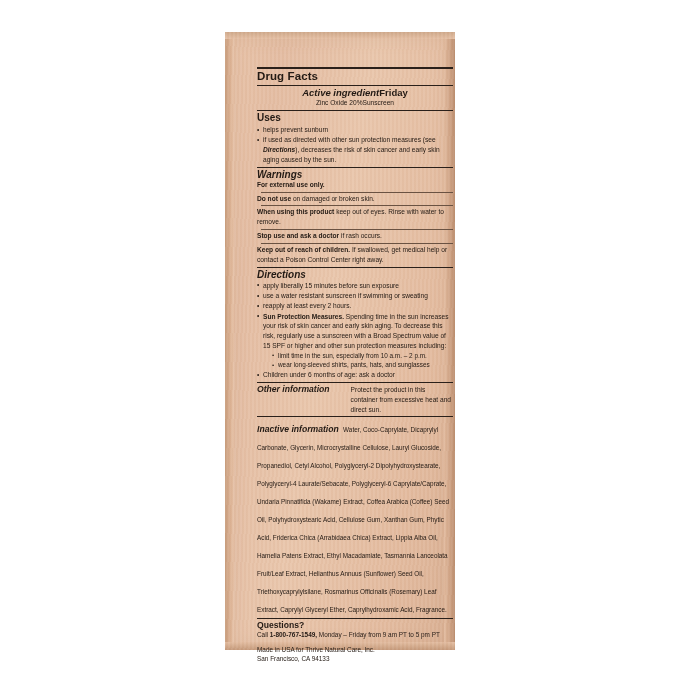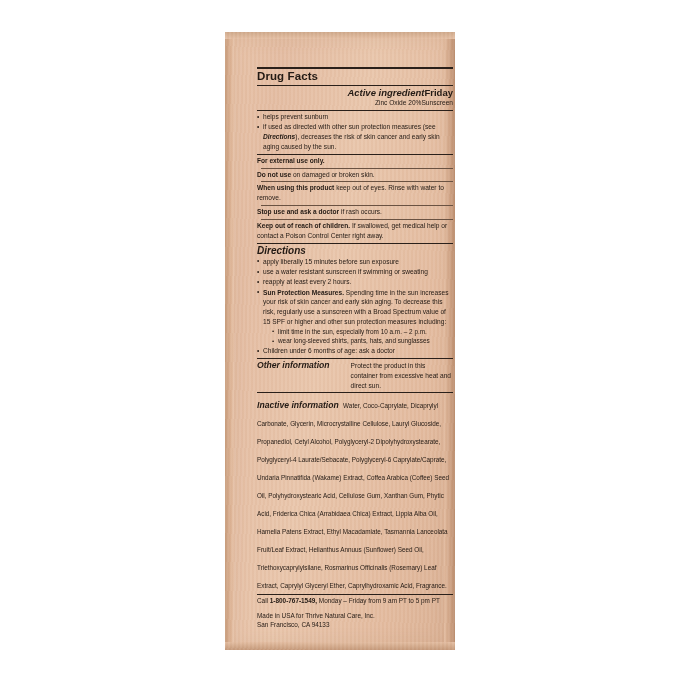--- a/index.html
+++ b/index.html
@@ -92,21 +92,21 @@
     margin: 0 0 1px 0;
   }
   .sect-head {
     font-size: 10px;
     font-weight: bold;
     line-height: 1.2;
     margin: 1px 0 1px 0;
   }
   .row {
     display: flex;
-    justify-content: flex-end;
+    justify-content: center;
     align-items: baseline;
   }
   .ai-label {
     font-size: 9.5px;
     font-weight: bold;
     font-style: italic;
   }
   .purpose-label {
     font-size: 9.5px;
     font-weight: bold;
@@ -219,26 +219,28 @@
       <div class="row">
         <span class="ai-label">Active ingredient</span>
         <span class="purpose-label">Friday</span>
       </div>
       <div class="row">
         <span class="body">Zinc Oxide 20%</span>
         <span class="body">Sunscreen</span>
       </div>
 
       <div class="rule-med"></div>
+      <div class="sect-head">Uses</div>
       <ul class="bullets">
         <li>helps prevent sunburn</li>
         <li>if used as directed with other sun protection measures (see <span class="i b">Directions</span>), decreases the risk of skin cancer and early skin aging caused by the sun.</li>
       </ul>
 
       <div class="rule-med"></div>
+      <div class="sect-head-ital">Warnings</div>
       <div class="blk b">For external use only.</div>
       <div class="rule-hair"></div>
       <div class="blk"><span class="b">Do not use</span><span> on damaged or broken skin.</span></div>
       <div class="rule-hair"></div>
       <div class="blk"><span class="b">When using this product</span><span> keep out of eyes. Rinse with water to remove.</span></div>
       <div class="rule-hair"></div>
       <div class="blk"><span class="b">Stop use and ask a doctor</span><span> if rash occurs.</span></div>
       <div class="rule-hair"></div>
       <div class="blk"><span class="b">Keep out of reach of children.</span><span> If swallowed, get medical help or contact a Poison Control Center right away.</span></div>
 
@@ -263,20 +265,21 @@
         <span class="body">Protect the product in this container from excessive heat and direct sun.</span>
       </div>
 
       <div class="rule-med"></div>
       <div>
         <span class="other-info-head">Inactive information</span>
         <span class="ingredients-body">Water, Coco-Caprylate, Dicaprylyl Carbonate, Glycerin, Microcrystalline Cellulose, Lauryl Glucoside, Propanediol, Cetyl Alcohol, Polyglyceryl-2 Dipolyhydroxystearate, Polyglyceryl-4 Laurate/Sebacate, Polyglyceryl-6 Caprylate/Caprate, Undaria Pinnatifida (Wakame) Extract, Coffea Arabica (Coffee) Seed Oil, Polyhydroxystearic Acid, Cellulose Gum, Xanthan Gum, Phytic Acid, Friderica Chica (Arrabidaea Chica) Extract, Lippia Alba Oil, Hamelia Patens Extract, Ethyl Macadamiate, Tasmannia Lanceolata Fruit/Leaf Extract, Helianthus Annuus (Sunflower) Seed Oil, Triethoxycaprylylsilane, Rosmarinus Officinalis (Rosemary) Leaf Extract, Caprylyl Glyceryl Ether, Caprylhydroxamic Acid, Fragrance.</span>
       </div>
 
       <div class="rule-med"></div>
+      <div class="q-head">Questions?</div>
       <div class="footer-line"><span>Call </span><span class="b">1-800-767-1549,</span><span> Monday – Friday from 9 am PT to 5 pm PT</span></div>
 
       <div class="made-in">
         <div>Made in USA for Thrive Natural Care, Inc.</div>
         <div>San Francisco, CA 94133</div>
       </div>
 
     </div>
   </div>
 </div>

